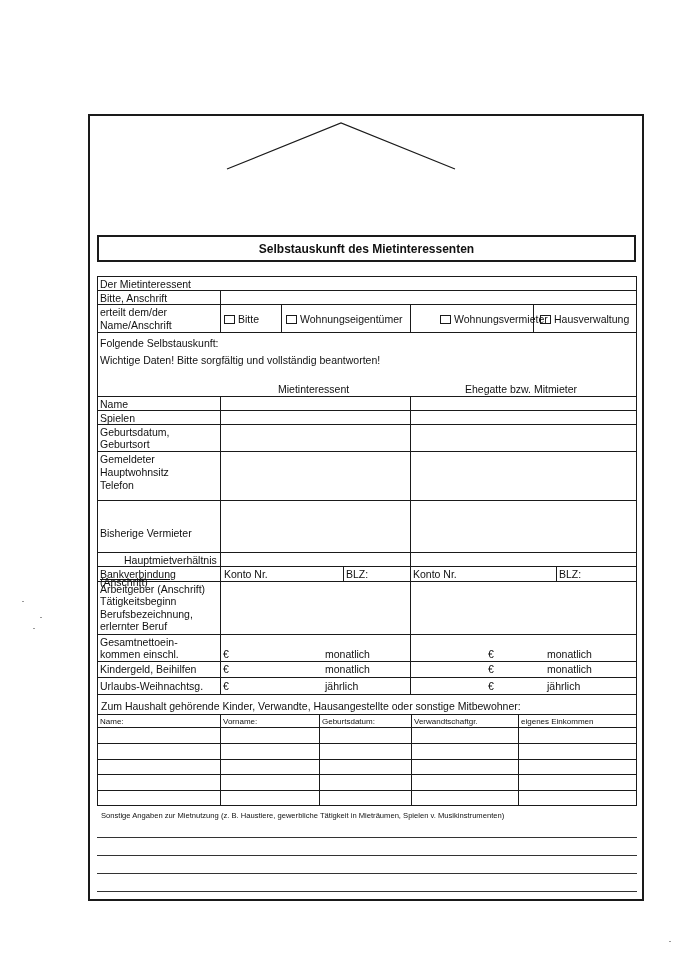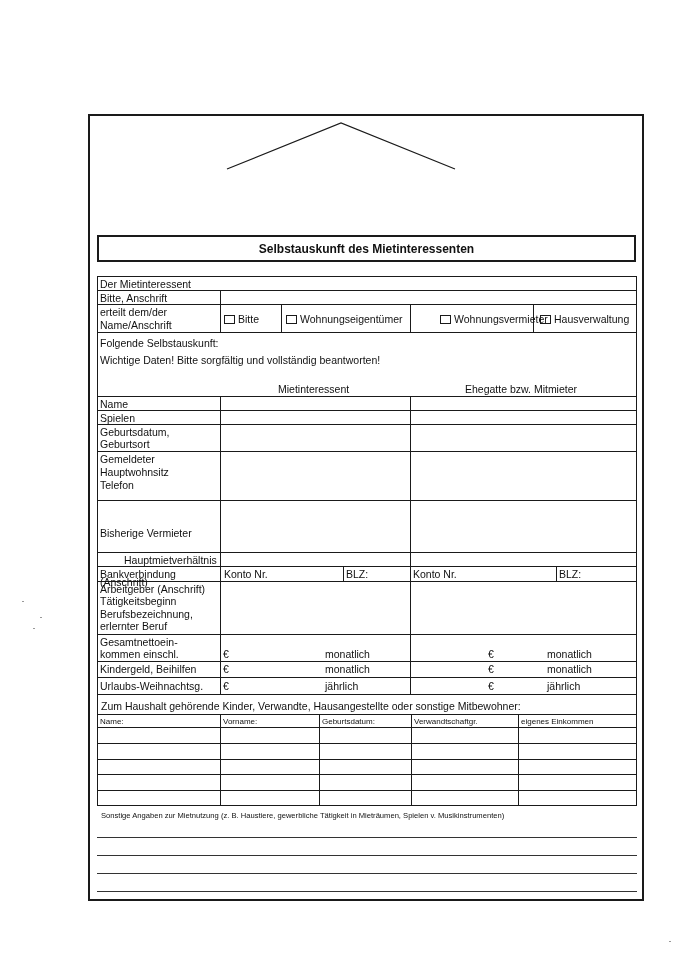--- a/index.html
+++ b/index.html
@@ -92,21 +92,21 @@
 <div class="txt" style="left:100px; top:398px;">Name</div>
 <div class="txt" style="left:100px; top:412px;">Spielen</div>
 <div class="txt" style="left:100px; top:426px;">Geburtsdatum,</div>
 <div class="txt" style="left:100px; top:438px;">Geburtsort</div>
 <div class="txt" style="left:100px; top:453px;">Gemeldeter</div>
 <div class="txt" style="left:100px; top:466px;text-align:right;">Hauptwohnsitz</div>
 <div class="txt" style="left:100px; top:479px;">Telefon</div>
 <div class="txt" style="left:100px; top:527px;">Bisherige Vermieter</div>
 <div class="txt" style="left:100px; top:540px;margin-top:36px;">(Anschrift)</div>
 <div class="txt" style="left:100px; top:554px;margin-left:24px;">Hauptmietverhältnis</div>
-<div class="txt" style="left:100px; top:568px;">Bankverbindung</div>
+<div class="txt" style="left:100px; top:568px;text-decoration:underline;">Bankverbindung</div>
 <div class="txt" style="left:224px; top:568px;">Konto Nr.</div>
 <div class="txt" style="left:346px; top:568px;">BLZ:</div>
 <div class="txt" style="left:413px; top:568px;">Konto Nr.</div>
 <div class="txt" style="left:559px; top:568px;">BLZ:</div>
 <div class="txt" style="left:100px; top:583px;">Arbeitgeber (Anschrift)</div>
 <div class="txt" style="left:100px; top:595px;">Tätigkeitsbeginn</div>
 <div class="txt" style="left:100px; top:608px;">Berufsbezeichnung,</div>
 <div class="txt" style="left:100px; top:620px;">erlernter Beruf</div>
 <div class="txt" style="left:100px; top:636px;">Gesamtnettoein-</div>
 <div class="txt" style="left:100px; top:648px;">kommen einschl.</div>

